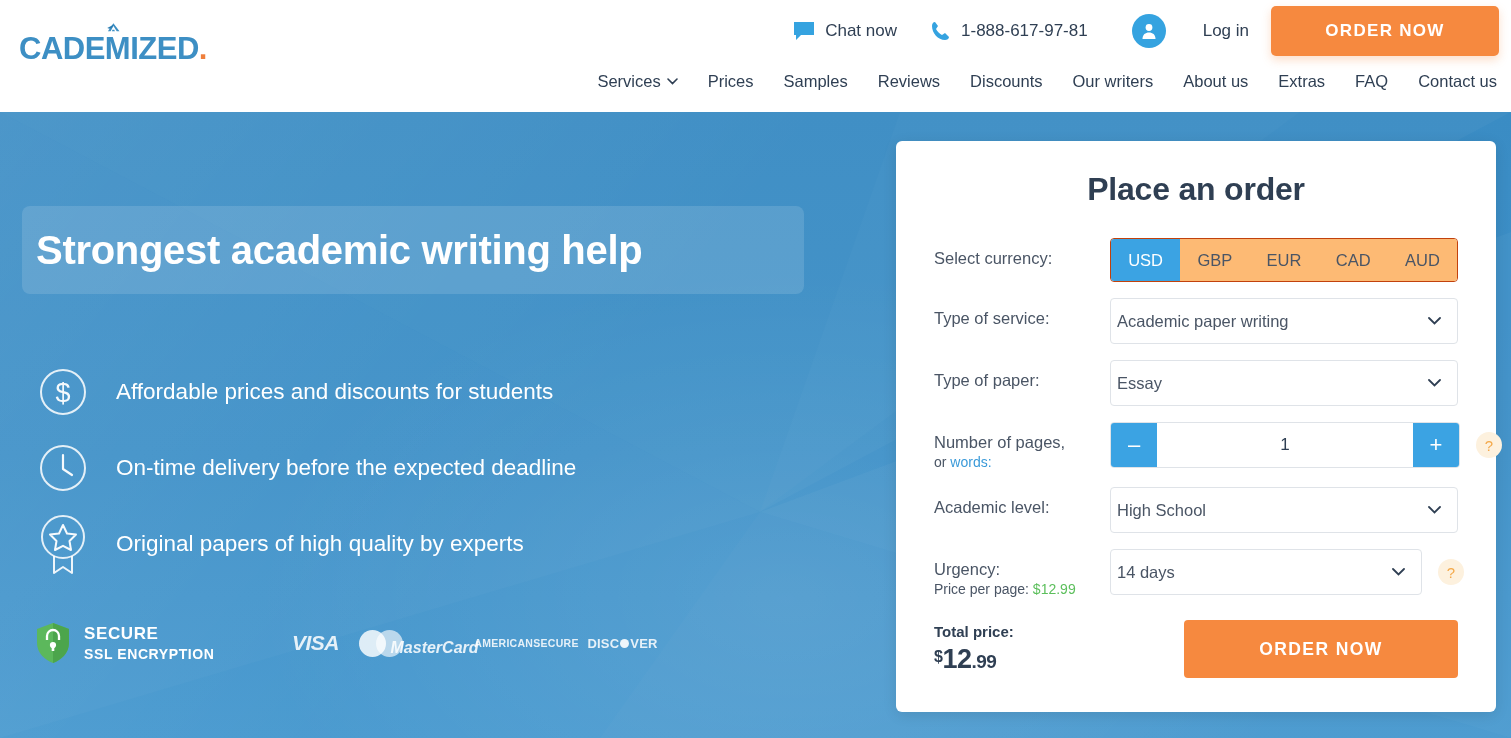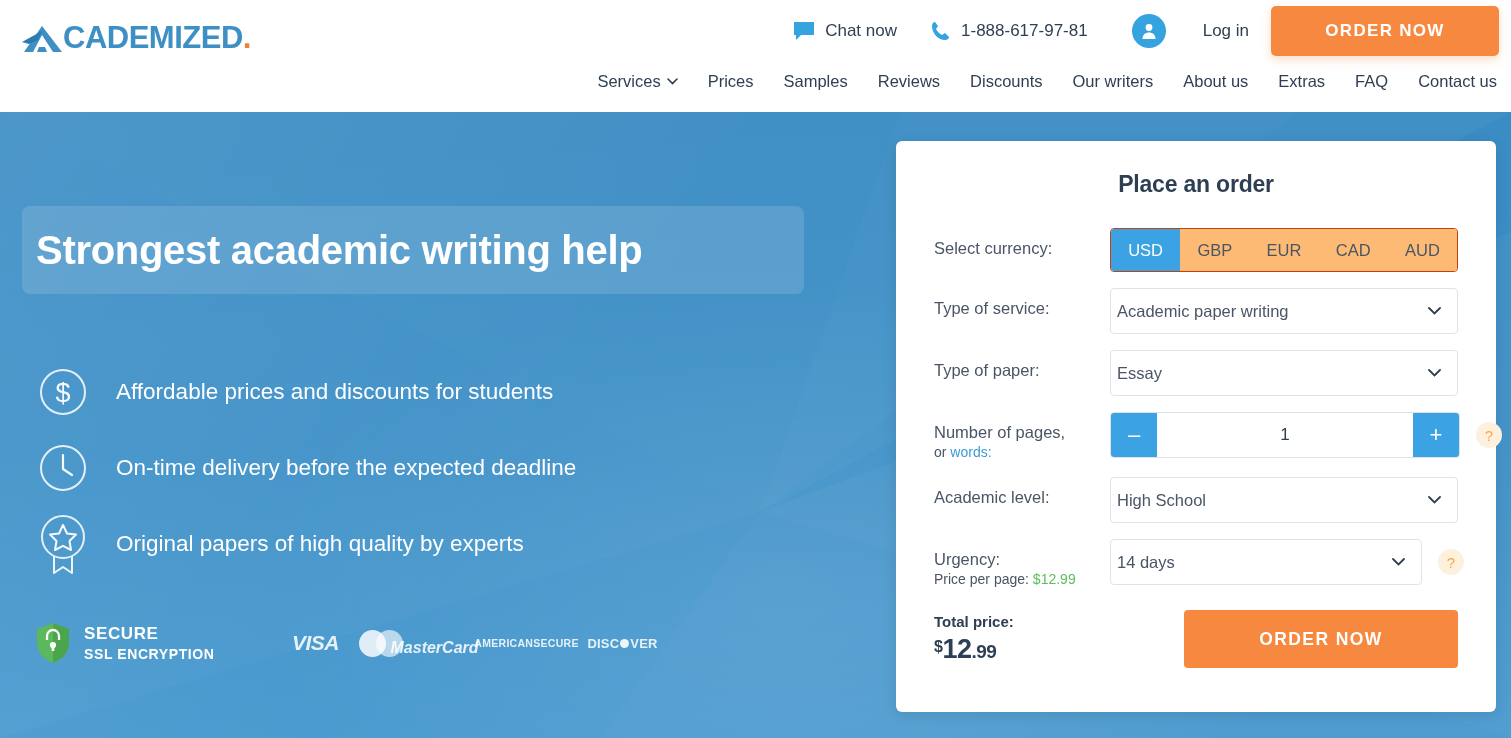--- a/index.html
+++ b/index.html
@@ -10,21 +10,21 @@
   }
   .page { position: relative; width: 1511px; height: 738px; }
 
   
   .header {
     position: absolute; left: 0; top: 0; width: 1511px; height: 112px;
     background: #ffffff; z-index: 5;
   }
   .logo {
     position: absolute; left: 22px; top: 22px;
-    display: flex; height: 42px;
+    display: flex; align-items: center; height: 42px; flex-direction: column;
   }
   .logo-mark { display: block; }
   .logo-text {
     font-size: 31px; font-weight: bold; letter-spacing: -0.5px;
     color: #3d8fc4; line-height: 1; margin-left: -3px;
   }
   .logo-dot { color: #ef7f3c; }
 
   .toprow {
     position: absolute; right: 0; top: 0; height: 62px;
@@ -113,21 +113,21 @@
   .disc-o { display: inline-block; width: 9px; height: 9px; border-radius: 50%; background: rgba(255,255,255,.9); vertical-align: middle; margin: 0 1px; }
 
   
   .card {
     position: absolute; left: 896px; top: 141px; width: 600px; height: 571px;
     background: #fff; border-radius: 6px;
     box-shadow: 0 3px 14px rgba(0,0,0,.10);
     padding: 30px 38px 0 38px;
   }
   .card-title {
-    text-align: center; color: #2f3f53; font-size: 23px; font-weight: bold;
+    text-align: center; color: #2f3f53; font-size: 32px; font-weight: bold;
     margin-bottom: 30px; letter-spacing: -.2px;
   }
   .frow { display: flex; align-items: flex-start; margin-bottom: 16px; }
   .flabel {
     width: 176px; flex: 0 0 176px; color: #4a5565; font-size: 16.5px;
     padding-top: 10px; line-height: 1.25;
   }
   .flabel .sub { display: block; font-size: 14px; margin-top: 1px; }
   .flink { color: #3a9ad9; }
   .price-green { color: #5cbf5c; }

